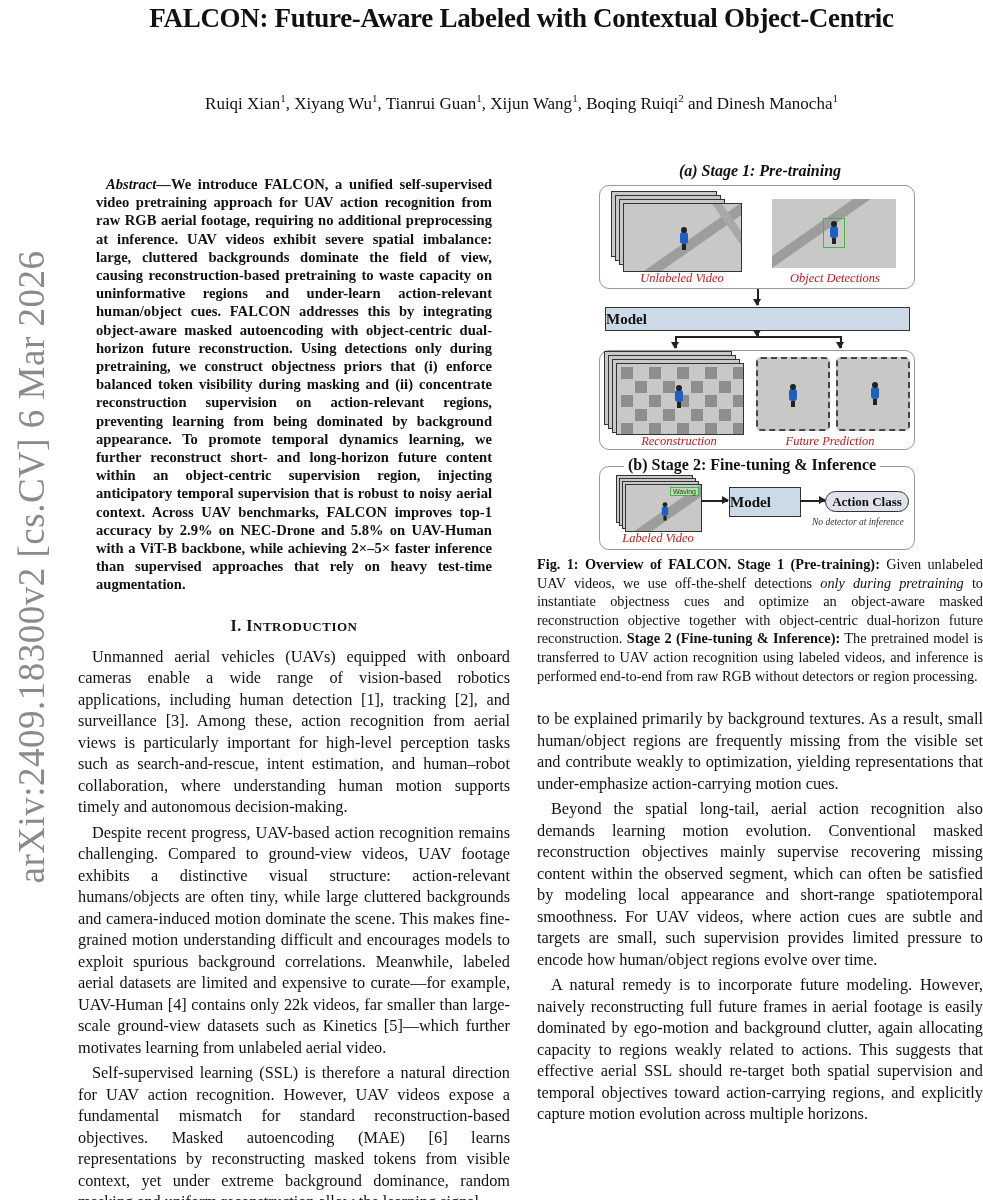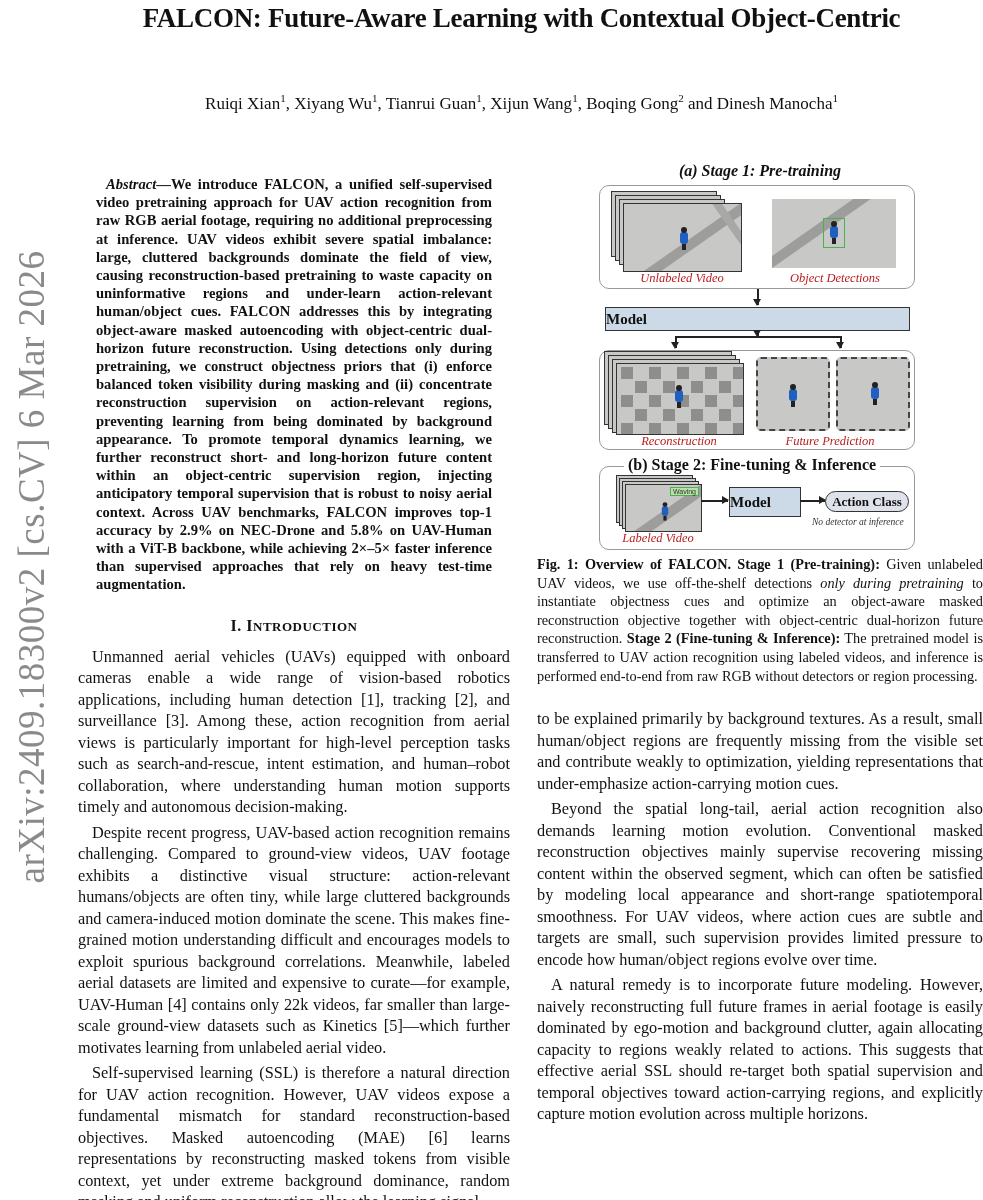--- a/index.html
+++ b/index.html
@@ -49,24 +49,24 @@
   .no-detector { position: absolute; font-style: italic; font-size: 9.5px; color: #333; }
   .stage2-title { position: absolute; background: #fff; font-weight: bold; font-size: 16px; padding: 0 4px; white-space: nowrap; }
 
   .caption { position: absolute; left: 537px; top: 555px; width: 446px; font-size: 14.3px; line-height: 18.6px; text-align: justify; }
   .caption b { font-weight: bold; }
 </style>
 </head>
 <body>
 
 <div class="title">
-  <div>FALCON: Future-Aware Learning with Contextual Object-Centric</div>
+  <div>FALCON: Future-Aware Labeled with Contextual Object-Centric</div>
 </div>
 
-<div class="authors" id="authors"><span>Ruiqi Xian</span><sup>1</sup>, <span>Xiyang Wu</span><sup>1</sup>, <span>Tianrui Guan</span><sup>1</sup>, <span>Xijun Wang</span><sup>1</sup>, <span>Boqing Gong</span><sup>2</sup> and <span>Dinesh Manocha</span><sup>1</sup></div>
+<div class="authors" id="authors"><span>Ruiqi Xian</span><sup>1</sup>, <span>Xiyang Wu</span><sup>1</sup>, <span>Tianrui Guan</span><sup>1</sup>, <span>Xijun Wang</span><sup>1</sup>, <span>Boqing Ruiqi</span><sup>2</sup> and <span>Dinesh Manocha</span><sup>1</sup></div>
 
 <div class="arxiv">arXiv:2409.18300v2  [cs.CV]  6 Mar 2026</div>
 
 <div class="col col-left">
   <p class="abstract">
     <span class="abs-label">Abstract</span><span>—</span><span>We introduce FALCON, a unified self-supervised video pretraining approach for UAV action recognition from raw RGB aerial footage, requiring no additional preprocessing at inference. UAV videos exhibit severe spatial imbalance: large, cluttered backgrounds dominate the field of view, causing reconstruction-based pretraining to waste capacity on uninformative regions and under-learn action-relevant human/object cues. FALCON addresses this by integrating object-aware masked autoencoding with object-centric dual-horizon future reconstruction. Using detections only during pretraining, we construct objectness priors that (i) enforce balanced token visibility during masking and (ii) concentrate reconstruction supervision on action-relevant regions, preventing learning from being dominated by background appearance. To promote temporal dynamics learning, we further reconstruct short- and long-horizon future content within an object-centric supervision region, injecting anticipatory temporal supervision that is robust to noisy aerial context. Across UAV benchmarks, FALCON improves top-1 accuracy by 2.9% on NEC-Drone and 5.8% on UAV-Human with a ViT-B backbone, while achieving 2×–5× faster inference than supervised approaches that rely on heavy test-time augmentation.</span>
   </p>
 
   <div class="section-heading">
     <span>I.</span>

